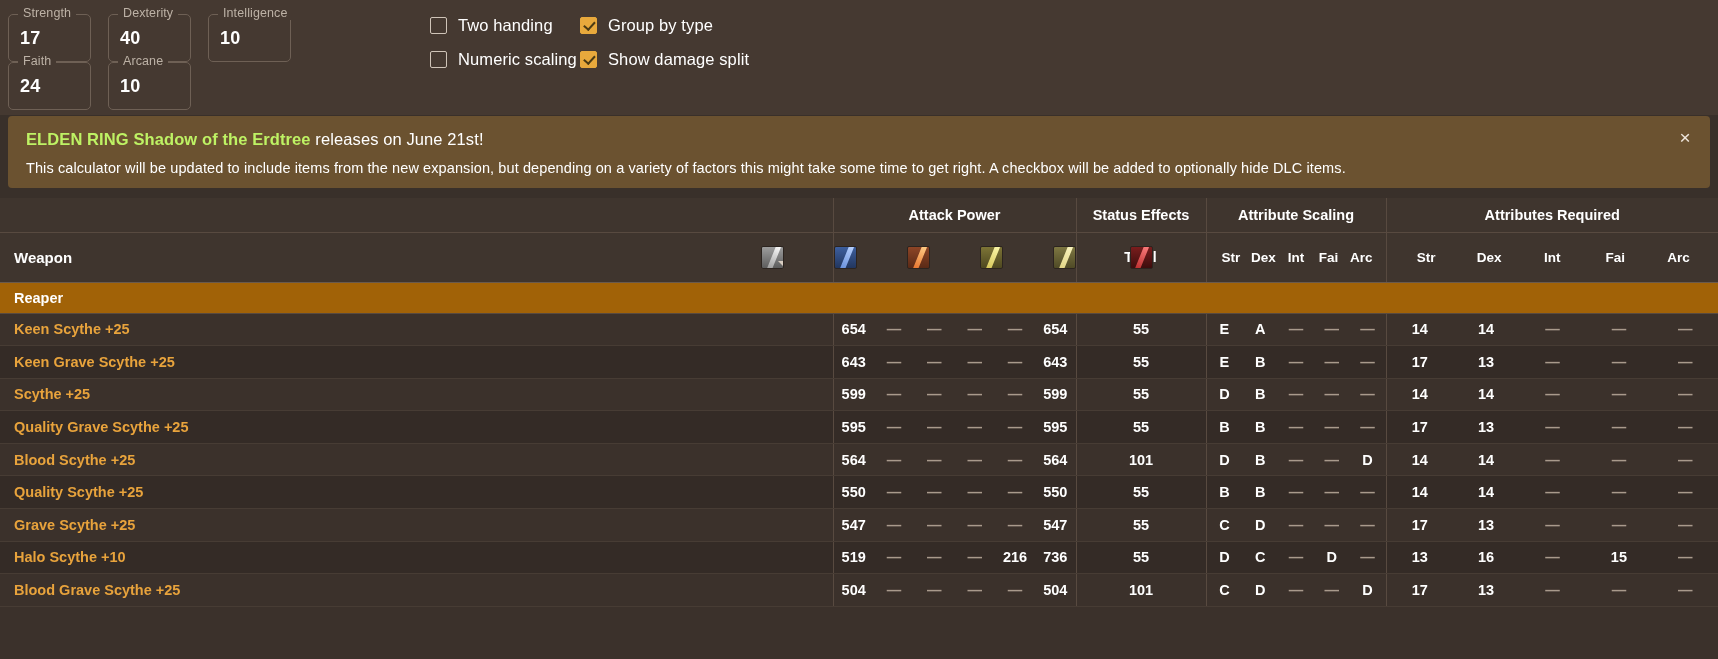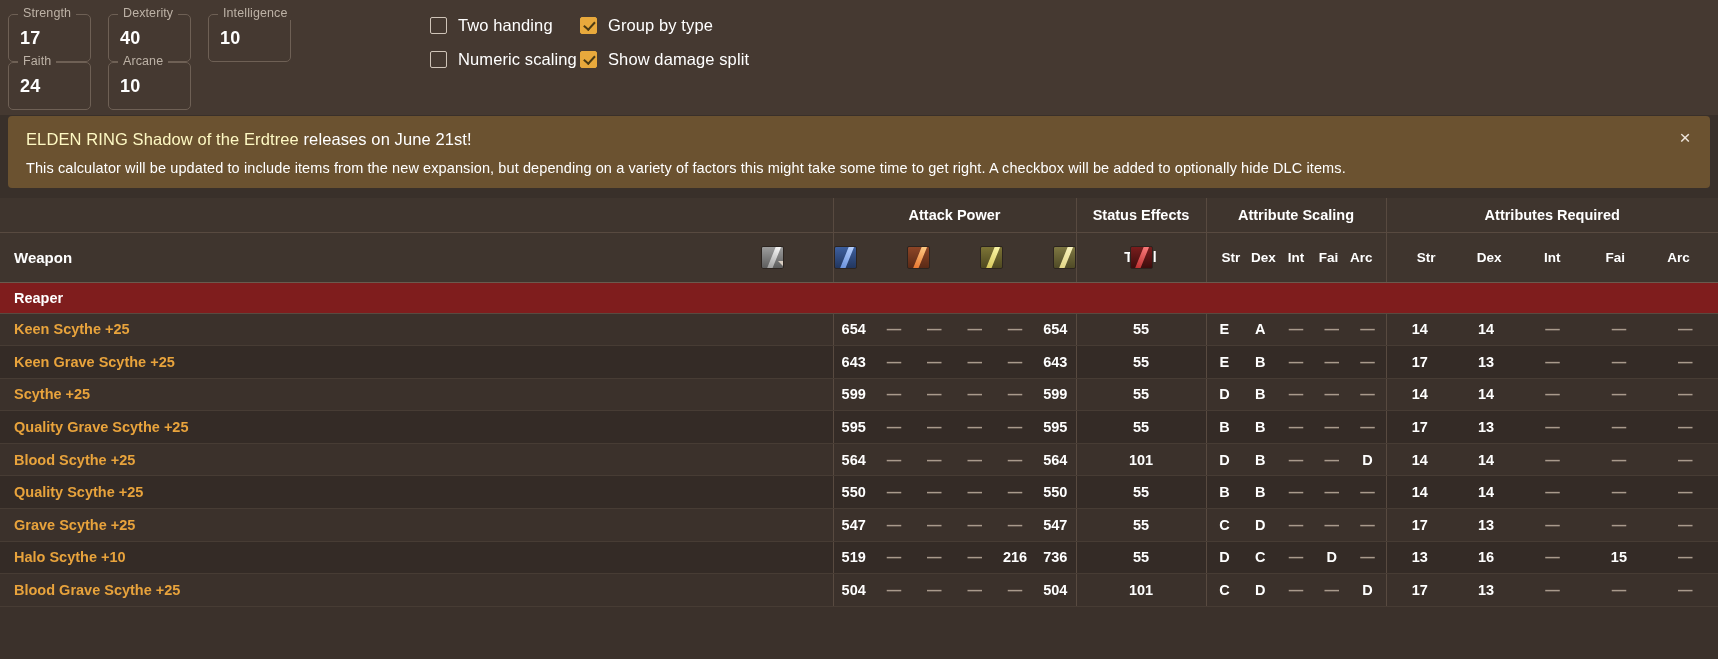--- a/index.html
+++ b/index.html
@@ -86,21 +86,21 @@
 
   
   .banner {
     position: absolute; left: 8px; top: 116px;
     width: 1702px; height: 72px;
     background: #6b5230;
     border-radius: 4px;
     padding: 14px 18px 0 18px;
   }
   .banner-line1 { font-size: 16.5px; color: #ffffff; letter-spacing: .1px; }
-  .banner-line1 .hl { color: #fef9c3; }
+  .banner-line1 .hl { color: #bef264; font-weight: bold; }
   .banner-line2 { font-size: 14.5px; color: #ffffff; margin-top: 11px; letter-spacing: .1px; }
   .banner-close {
     position: absolute; right: 14px; top: 12px;
     width: 22px; height: 22px;
     color: #efe6dc; font-size: 19px; line-height: 20px; text-align: center;
     cursor: pointer;
   }
 
   
   .table-wrap {
@@ -171,21 +171,21 @@
     width: 0; height: 0;
     border-left: 5px solid transparent;
     border-right: 5px solid transparent;
     border-top: 5.5px solid #d9cec2;
   }
   .attrs-row { display: flex; justify-content: center; padding: 0 8px; }
   .attrs-row span { flex: 1; text-align: center; }
 
   .grouprow td {
     height: 31px;
-    background: #7f1d1d;
+    background: #a16207;
     color: #ffffff; font-size: 14.5px; font-weight: 700;
     padding-left: 14px;
     border-bottom: 1px solid #584a40;
     border-top: 1px solid #584a40;
   }
 
   tbody.rows tr { height: 32.6px; }
   tbody.rows tr:nth-child(odd)  { background: #3b312b; }
   tbody.rows tr:nth-child(even) { background: #342b26; }
   tbody.rows td {

